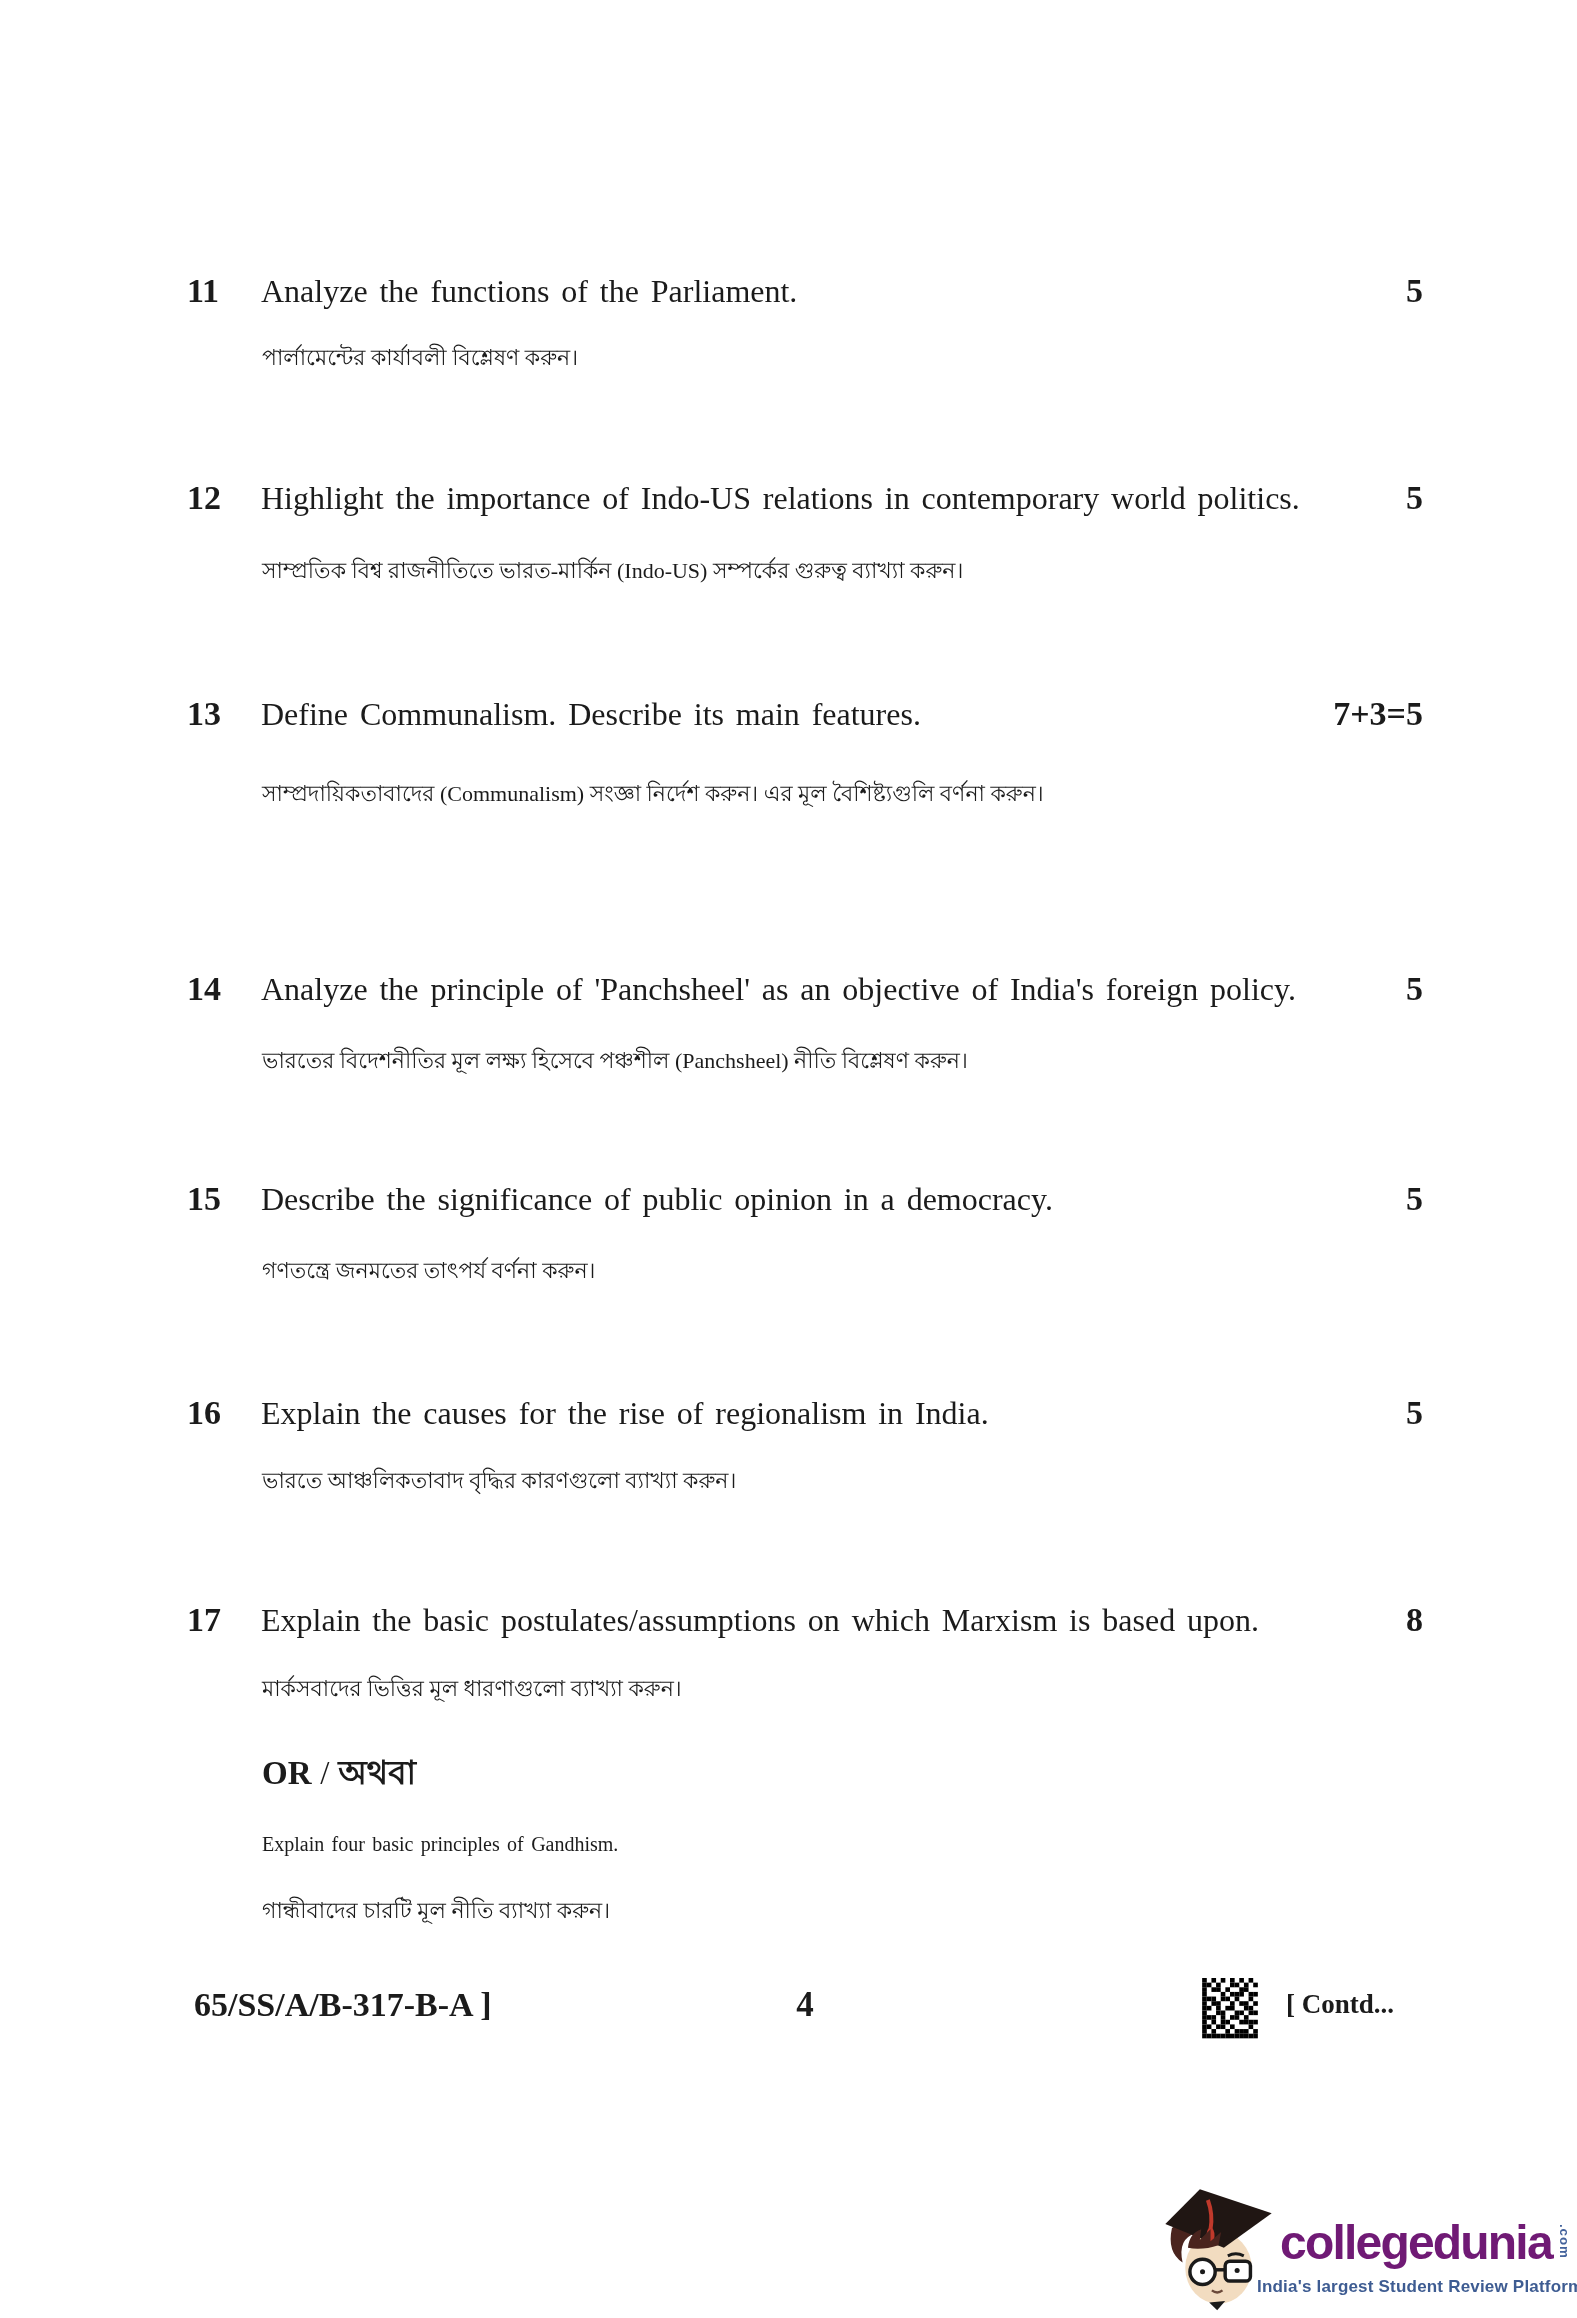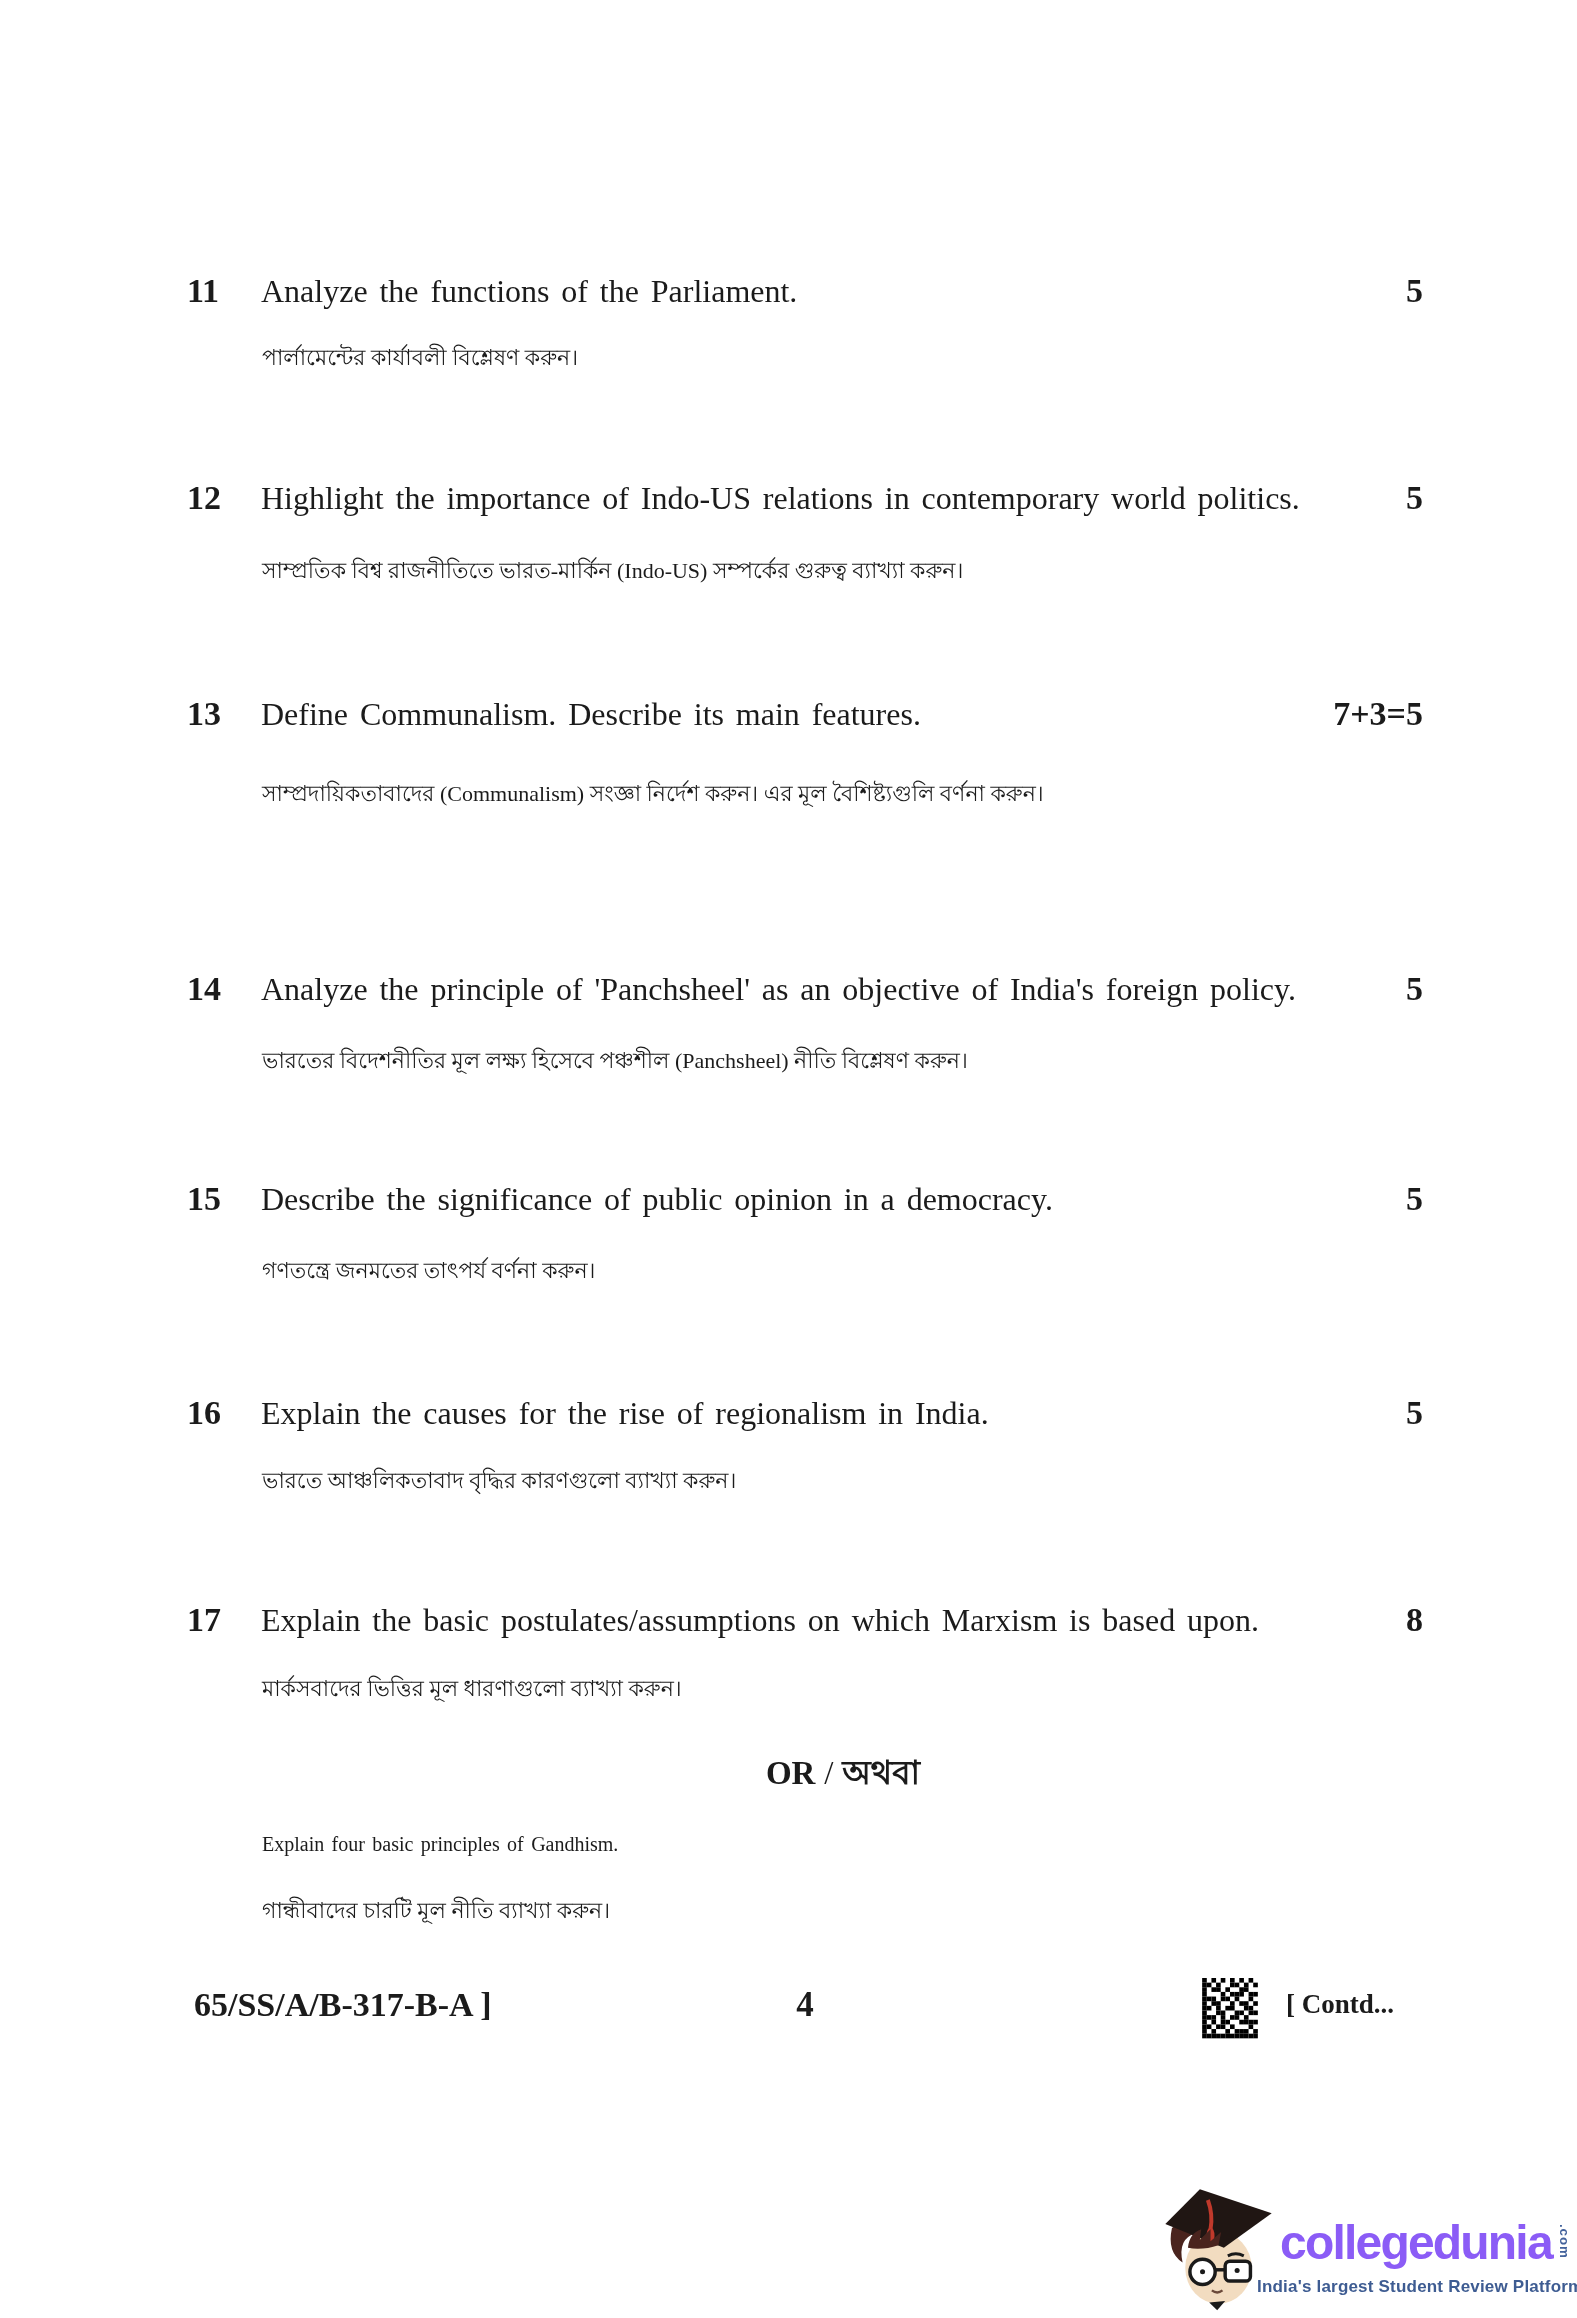--- a/index.html
+++ b/index.html
@@ -55,21 +55,21 @@
     white-space:normal;
     width:1163px;
     right:auto;
     line-height:60px;
   }
   
   .or-line{
     position:absolute;
     left:262px;
     width:1162px;
-    text-align:center;
+    text-align:left;
     font-size:33px;
     line-height:42px;
   }
   .or-en{font-weight:bold;font-family:"Liberation Serif",serif;}
   .or-sep{font-weight:normal;padding:0 8.8px;}
   .or-bn{font-weight:bold;font-family:"Liberation Serif","DejaVu Sans",serif;}
   
   .alt-en{
     position:absolute;
     left:262px;
@@ -354,19 +354,19 @@
         <circle cx="35" cy="63" r="1.9" fill="#1a1a1a"></circle>
         <circle cx="61" cy="62" r="1.9" fill="#1a1a1a"></circle>
 
         <path d="M54 51 Q60 48 66 51" stroke="#1a1a1a" stroke-width="2.2" fill="none"></path>
 
         <path d="M42 77 Q46 80 50 77" stroke="#6b4a3a" stroke-width="1.8" fill="none"></path>
 
         <path d="M40 86 L46 92 L52 85 Z" fill="#1a1a1a"></path>
       </svg>
     </div>
-    <div class="brand" style="color: #8b5cf6;">collegedunia</div>
+    <div class="brand" style="color: #701a75;">collegedunia</div>
     <div class="tld" style="color: rgb(68, 99, 156);">.com</div>
     <div class="tagline" style="color: rgb(62, 92, 146);">India's largest Student Review Platform</div>
   </div>
 
 </div>
 
 
 </body></html>

